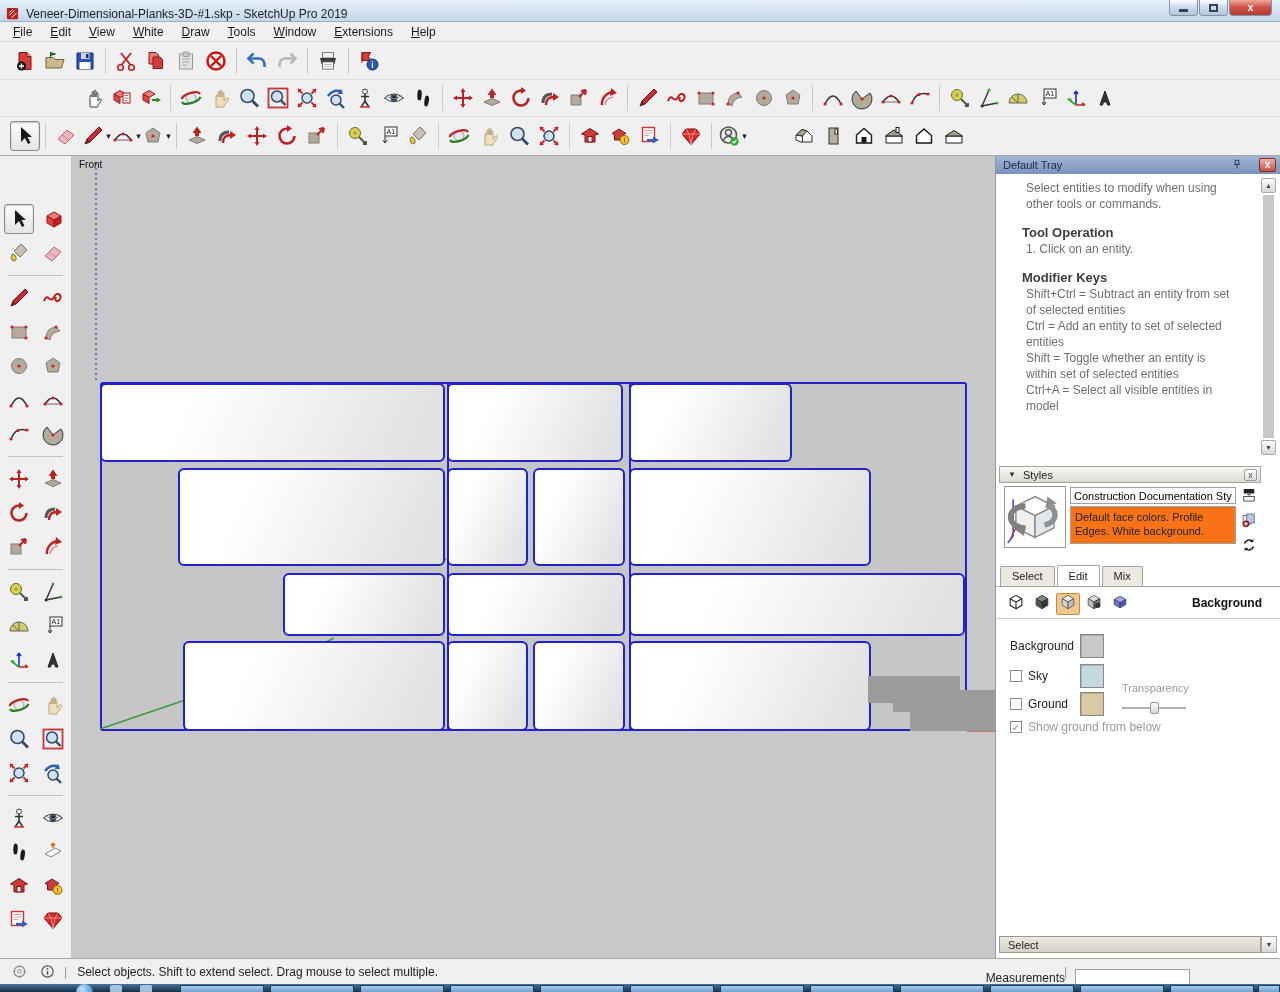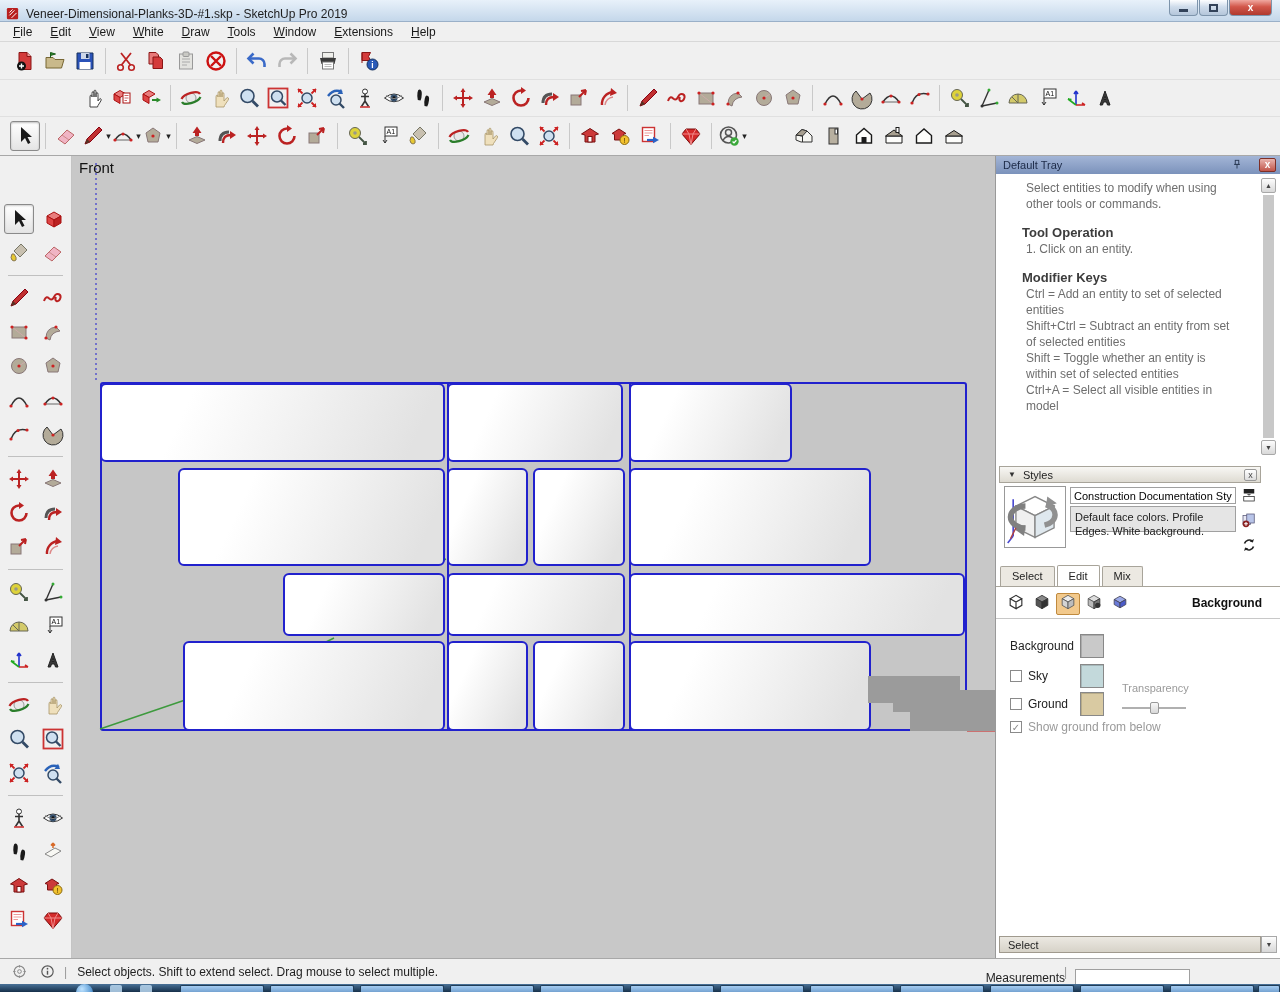--- a/index.html
+++ b/index.html
@@ -57,21 +57,21 @@
   .pbtn { width:27px; height:27px; display:flex; align-items:center; justify-content:center; }
   .pbtn .ic { width:24px; height:24px; }
   .pbtn .ic svg { width:100%; height:100%; display:block; }
   .pbtn.pressed { border:1px solid #8a8a8a; border-radius:3px; width:30px; height:30px;
     background:linear-gradient(#ffffff,#e4e4e4); box-shadow:inset 0 1px 2px rgba(0,0,0,.2); }
   .pdiv { height:1px; background:#c0c0c0; margin:5px 8px; }
 
   
   #viewport { position:absolute; left:72px; top:0; width:923px; height:802px;
     background:#c8c8c8; overflow:hidden; }
-  #front-label { position:absolute; left:7px; top:3px; font-size:15px; color:#111; z-index:9;text-align:right; }
+  #front-label { position:absolute; left:7px; top:3px; font-size:10px; color:#111; z-index:9;text-align:right; }
   #vmodel { position:absolute; left:0; top:0; width:923px; height:802px; }
   .backing { position:absolute; border:2px solid #2121cd; border-radius:3px; background:#c6c6c6; }
   .plank { position:absolute; border:2px solid #2121cd; border-radius:6px;
     background:linear-gradient(115deg,#ffffff 25%,#f2f2f2 55%,#e2e2e2 90%); }
   .vline { position:absolute; width:2px; background:#2121cd; }
   .shadow { position:absolute; background:#9b9b9b; }
   #axes { position:absolute; left:0; top:0; pointer-events:none; }
 
   
   #tray { position:absolute; left:995px; top:0; width:285px; height:802px; background:#fff;
@@ -106,22 +106,22 @@
   #styles-header .tri { font-size:8px; margin-right:7px; color:#333; }
   #styles-close { position:absolute; right:3px; top:2px; width:13px; height:12px;
     background:linear-gradient(#fff,#ddd); border:1px solid #999; border-radius:2px;
     font-size:9px; line-height:10px; text-align:center; color:#444; }
   #styles-thumb { position:absolute; left:8px; top:330px; width:62px; height:62px;
     background:#fff; border:1px solid #999; }
   #styles-thumb svg { width:100%; height:100%; }
   #styles-name { position:absolute; left:74px; top:331px; width:166px; height:17px;
     border:1px solid #a0a0a0; background:#fff; font-size:11px; padding:2px 3px;
     white-space:nowrap; overflow:hidden; }
-  #styles-desc { position:absolute; left:74px; top:350px; width:166px; height:26px;
-    border:1px solid #a0a0a0; background:#e5e5e5; font-size:11px; line-height:14px; padding:3px 4px;
+  #styles-desc { position:absolute; left:74px; top:350px; width:166px; height:38px;
+    border:1px solid #a0a0a0; background:#f97316; font-size:11px; line-height:14px; padding:3px 4px;
     color:#222; }
   #styles-sideicons { position:absolute; left:244px; top:330px; width:20px; }
   .side-ic { width:18px; height:18px; margin-bottom:7px; }
   .side-ic svg { width:100%; height:100%; }
 
   #styles-tabs { position:absolute; left:4px; top:410px; height:20px; display:flex; }
   .tab { font-size:11px; color:#222; padding:3px 11px 2px; border:1px solid #a8a49a;
     border-bottom:none; background:#ece9e2; border-radius:2px 2px 0 0; margin-right:2px; }
   .tab.active { background:#fff; font-weight:normal; height:21px; position:relative; top:-1px;
     padding-top:4px; }
@@ -1349,22 +1349,22 @@
           <path d="M7 11 H17 M12 11 V18" stroke="#2a3a55" stroke-width="1.6"></path>
         </svg>
     </div>
     <div id="tray-close">x</div>
 
     <div id="instr">
         <div>Select entities to modify when using other tools or commands.</div>
         <div class="instr-heading">Tool Operation</div>
         <div>1. Click on an entity.</div>
         <div class="instr-heading">Modifier Keys</div>
+        <div>Shift+Ctrl = Subtract an entity from set of selected entities</div>
         <div>Ctrl = Add an entity to set of selected entities</div>
-        <div>Shift+Ctrl = Subtract an entity from set of selected entities</div>
         <div>Shift = Toggle whether an entity is within set of selected entities</div>
         <div>Ctrl+A = Select all visible entities in model</div>
       </div>
 
     <div id="scr-up" class="scr-btn">▲</div>
     <div id="scr-thumb"></div>
     <div id="scr-down" class="scr-btn">▼</div>
 
     <div id="styles-header">
       <span class="tri">▼</span>

